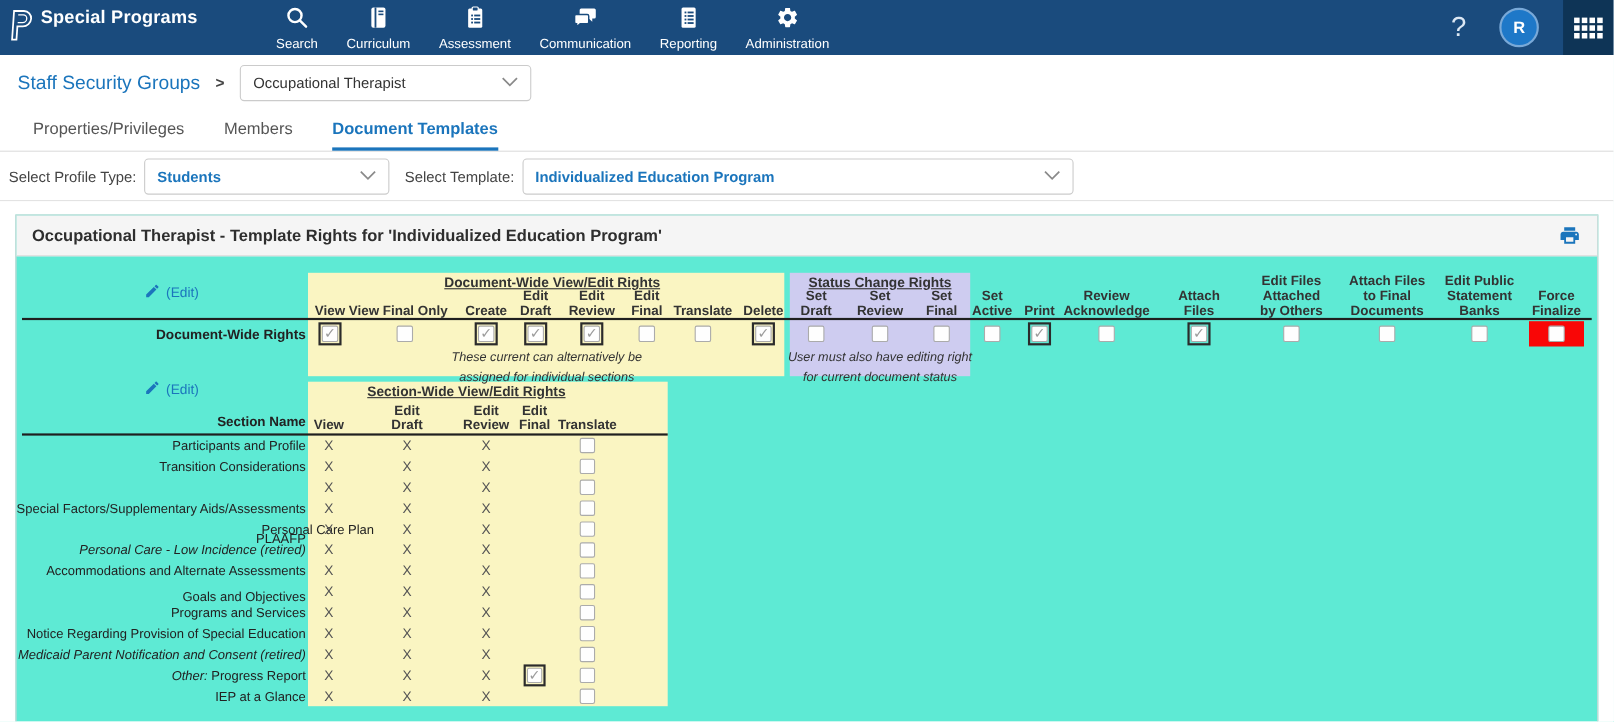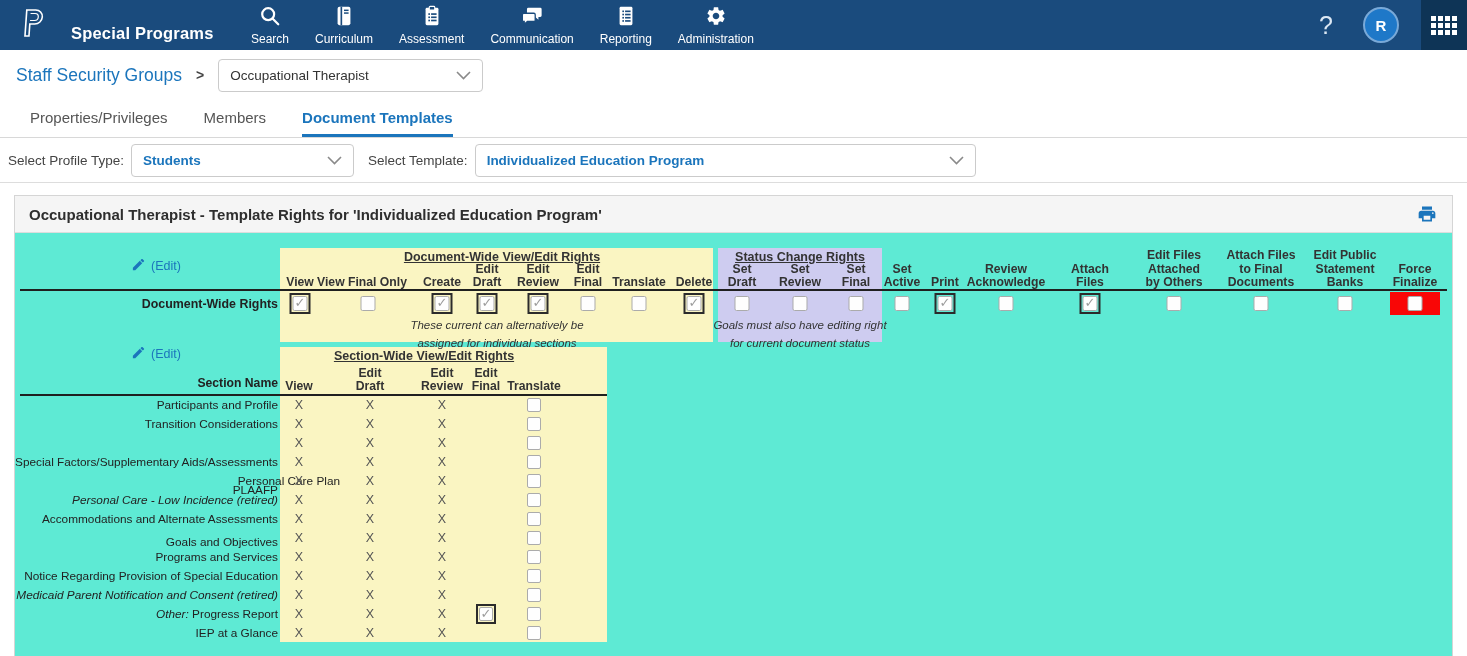--- a/index.html
+++ b/index.html
@@ -1,21 +1,21 @@
 <!DOCTYPE html>
 <html><head>
 <meta charset="utf-8">
 <style>
   * { margin:0; padding:0; box-sizing:border-box; }
   html,body { font-family:"Liberation Sans", sans-serif; background:#fff; }
   .page { width:1467px; height:656px; overflow:hidden; display:flex; flex-direction:column; background:#fff; }
 
   
   .nav { height:50px; background:#1A4B7D; position:relative; flex:none; display:flex; align-items:center; }
-  .brand { display:flex; align-items:flex-end; gap:25px; padding-left:22px; }
+  .brand { display:flex; align-items:flex-start; gap:5px; padding-left:8px; }
   .brand-name { color:#fff; font-size:16.5px; font-weight:bold; letter-spacing:.2px; }
   .nav-items { position:absolute; left:238px; top:0; height:50px; display:flex; align-items:center; }
   .nav-item { height:50px; padding:0 13px; display:flex; flex-direction:column; align-items:center; justify-content:center; gap:2px; cursor:pointer; }
   .nav-item .lbl { color:#fff; font-size:12px; line-height:12px; }
   .nav-right { position:absolute; right:0; top:0; height:50px; display:flex; align-items:center; }
   .help { color:#DCE8F4; font-size:25px; font-weight:400; margin-right:30px; cursor:pointer; }
   .avatar { width:36px; height:36px; border-radius:50%; background:#1E78C8; border:2px solid #79A9D8; color:#fff; font-weight:bold; font-size:15px; display:flex; align-items:center; justify-content:center; margin-right:22px; cursor:pointer; }
   .waffle { width:46px; height:50px; background:#0E3456; display:flex; align-items:center; justify-content:center; cursor:pointer; }
   .waffle-grid { display:grid; grid-template-columns:repeat(4,5px); grid-template-rows:repeat(3,5px); gap:2px; }
   .waffle-grid i { background:#fff; display:block; }
@@ -258,21 +258,21 @@
         </div>
 
         <div class="rule" style="left:5px; top:56px; width:1427px;"></div>
         <div class="rule" style="left:5px; top:161px; width:587px;"></div>
 
         <div class="bold-label" style="right:1174px; top:62px;">Document-Wide Rights</div>
         <div class="bold-label" style="right:1174px; top:141px; font-size:12.2px;">Section Name</div>
 
         <div class="note" style="left:362px; top:84px; width:240px;">These current can alternatively be
 assigned for individual sections</div>
-        <div class="note" style="left:698px; top:84px; width:174px;">Goals must also have editing right
+        <div class="note" style="left:698px; top:84px; width:174px;">User must also have editing right
 for current document status</div>
 
       <div class="hdr" style="left: 285px;">View</div>
           <div class="cbwrap abs-c" style="left: 285px; top: 59.5px;">
             <span class="cb on"></span>
           </div>
           <div class="hdr" style="left: 347px; text-align: right;">View Final Only</div>
           <div class="cb abs-c" style="left: 353px; top: 62.5px;"></div>
           <div class="hdr" style="left: 427px;">Create</div>
           <div class="cbwrap abs-c" style="left: 427px; top: 59.5px;">

